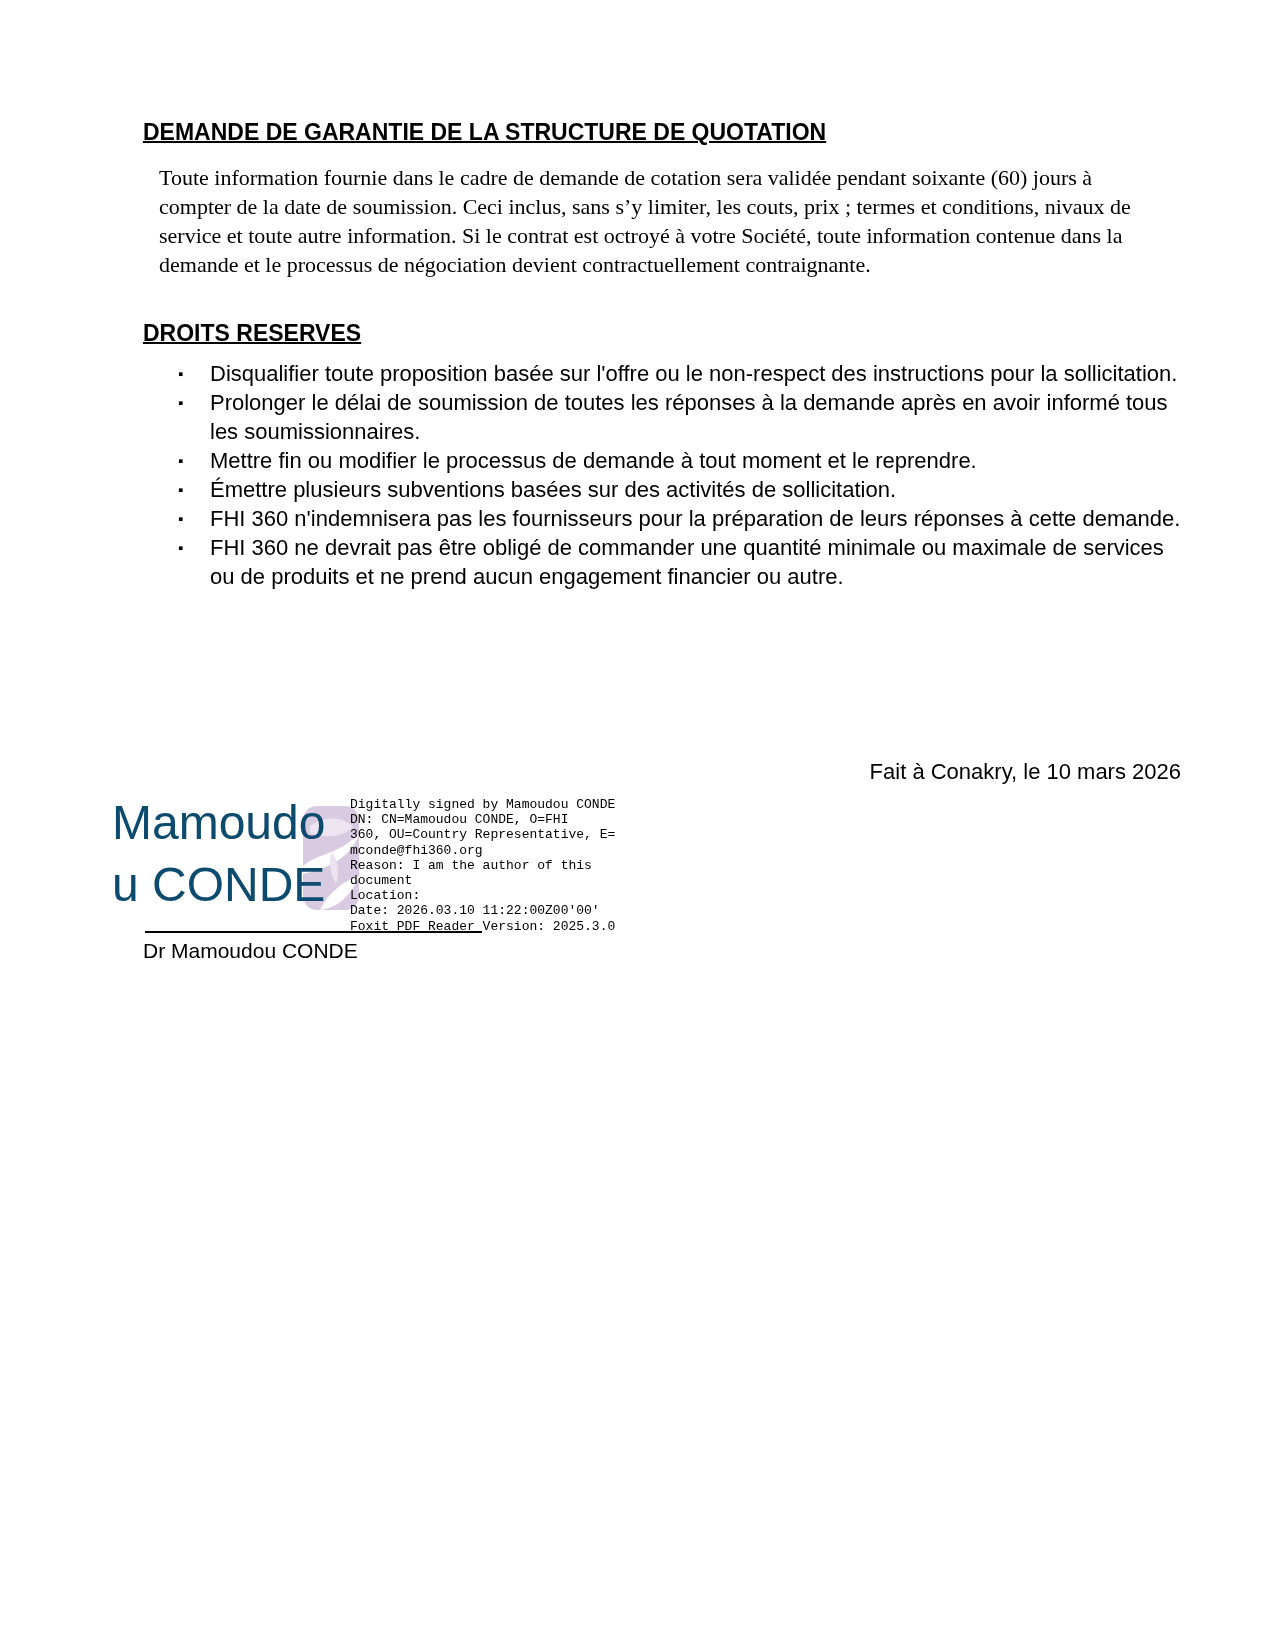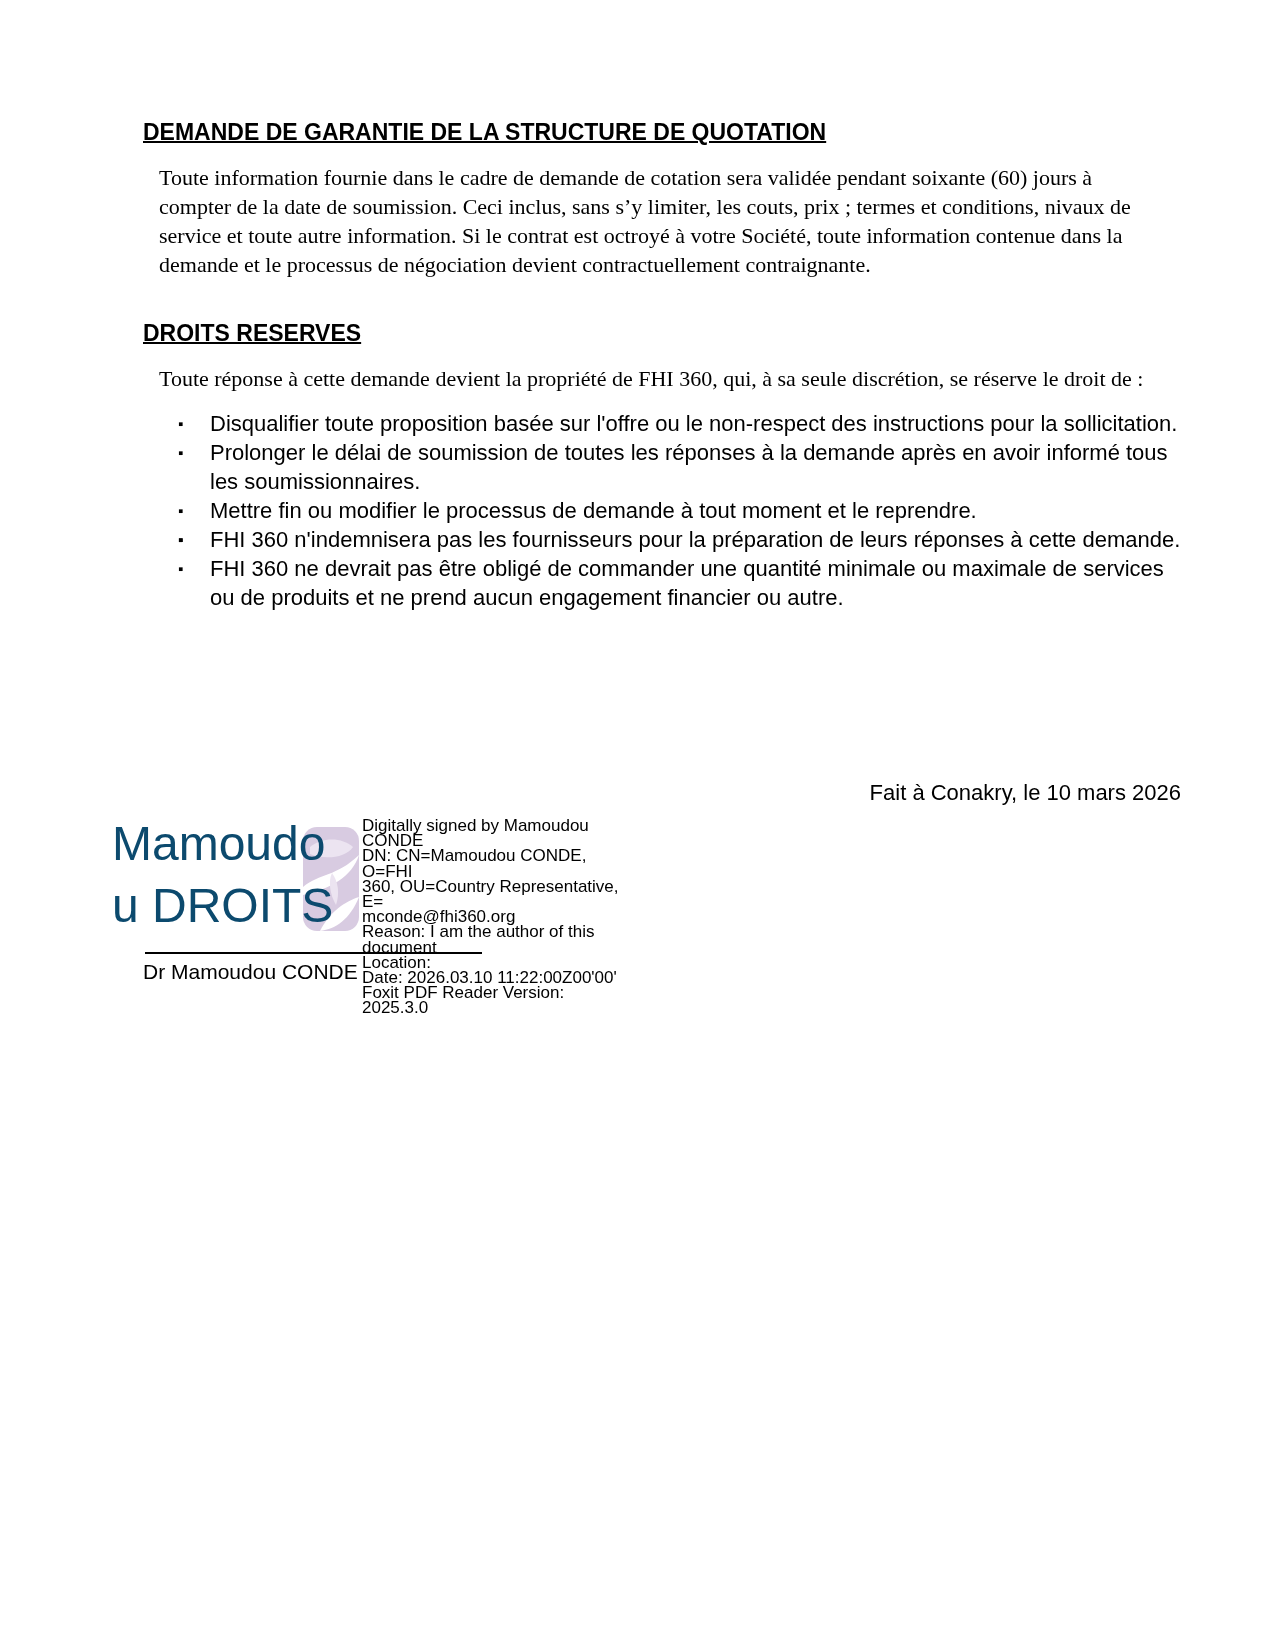--- a/index.html
+++ b/index.html
@@ -51,24 +51,25 @@
     font-size: 48px; line-height: 62px;
     letter-spacing: 0px;
     z-index: 2;
     color: #0c4a6e;
   }
   .sig-stamp {
     position: absolute; left: 159px; top: 10px;
     z-index: 1;
   }
   .sig-details {
-    position: absolute; left: 219px; top: 5px;
+    position: absolute; left: 207px; top: 5px;
     width: 270px;
-    font-size: 17px; line-height: 15.2px;
+    font-size: 13px; line-height: 15.2px;
     z-index: 3;
+    font-family: Liberation Mono, monospace;
   }
   .sig-rule {
     width: 337px; height: 0;
     border-top: 2px solid #000;
     margin-left: 2px;
   }
   .signer {
     font-size: 21px; line-height: 27px;
     margin-top: 4px;
   }
@@ -77,37 +78,37 @@
 <body>
 
 <div class="page">
 
   <div class="heading">DEMANDE DE GARANTIE DE LA STRUCTURE DE QUOTATION</div>
 
   <p class="par">Toute information fournie dans le cadre de demande de cotation sera validée pendant soixante (60) jours à compter de la date de soumission. Ceci inclus, sans s’y limiter, les couts, prix ; termes et conditions, nivaux de service et toute autre information. Si le contrat est octroyé à votre Société, toute information contenue dans la demande et le processus de négociation devient contractuellement contraignante.</p>
 
   <div class="heading h2">DROITS RESERVES</div>
 
-  <p class="par">Toute réponse à cette demande devient la propriété de FHI 360, qui, à sa seule discrétion, se réserve le droit de :</p>
 
   <ul class="rights">
     <li>
       <span class="marker">▪</span>
       <span>Disqualifier toute proposition basée sur l'offre ou le non-respect des instructions pour la sollicitation.</span>
     </li>
     <li>
       <span class="marker">▪</span>
       <span>Prolonger le délai de soumission de toutes les réponses à la demande après en avoir informé tous les soumissionnaires.</span>
     </li>
     <li>
       <span class="marker">▪</span>
       <span>Mettre fin ou modifier le processus de demande à tout moment et le reprendre.</span>
     </li>
     <li>
       <span class="marker">▪</span>
+      <span>Émettre plusieurs subventions basées sur des activités de sollicitation.</span>
     </li>
     <li>
       <span class="marker">▪</span>
       <span>FHI 360 n'indemnisera pas les fournisseurs pour la préparation de leurs réponses à cette demande.</span>
     </li>
     <li>
       <span class="marker">▪</span>
       <span>FHI 360 ne devrait pas être obligé de commander une quantité minimale ou maximale de services ou de produits et ne prend aucun engagement financier ou autre.</span>
     </li>
   </ul>
@@ -119,21 +120,21 @@
       <svg width="58" height="112" viewBox="0 0 58 112" xmlns="http://www.w3.org/2000/svg" aria-hidden="true">
         <rect x="1" y="4" width="56" height="104" rx="14" fill="#d8cbe1"></rect>
         <path d="M8 24 C 20 14, 40 14, 51 24 C 44 35, 22 37, 8 31 Z" fill="#ece4f1"></path>
         <path d="M1 64 C 18 50, 34 54, 57 32 C 50 54, 28 66, 1 72 Z" fill="#ffffff"></path>
         <path d="M18 108 C 28 88, 44 78, 57 74 C 48 96, 34 106, 18 108 Z" fill="#ffffff"></path>
         <path d="M30 50 C 36 58, 38 70, 34 82 C 28 72, 26 58, 30 50 Z" fill="#ece4f1"></path>
       </svg>
     </span>
     <div class="sig-bigname">
       <div>Mamoudo</div>
-      <div>u DROITS</div>
+      <div>u CONDE</div>
     </div>
     <div class="sig-details">
       <div>Digitally signed by Mamoudou CONDE</div>
       <div>DN: CN=Mamoudou CONDE, O=FHI</div>
       <div>360, OU=Country Representative, E=</div>
       <div>mconde@fhi360.org</div>
       <div>Reason: I am the author of this document</div>
       <div>Location:</div>
       <div>Date: 2026.03.10 11:22:00Z00'00'</div>
       <div>Foxit PDF Reader Version: 2025.3.0</div>

